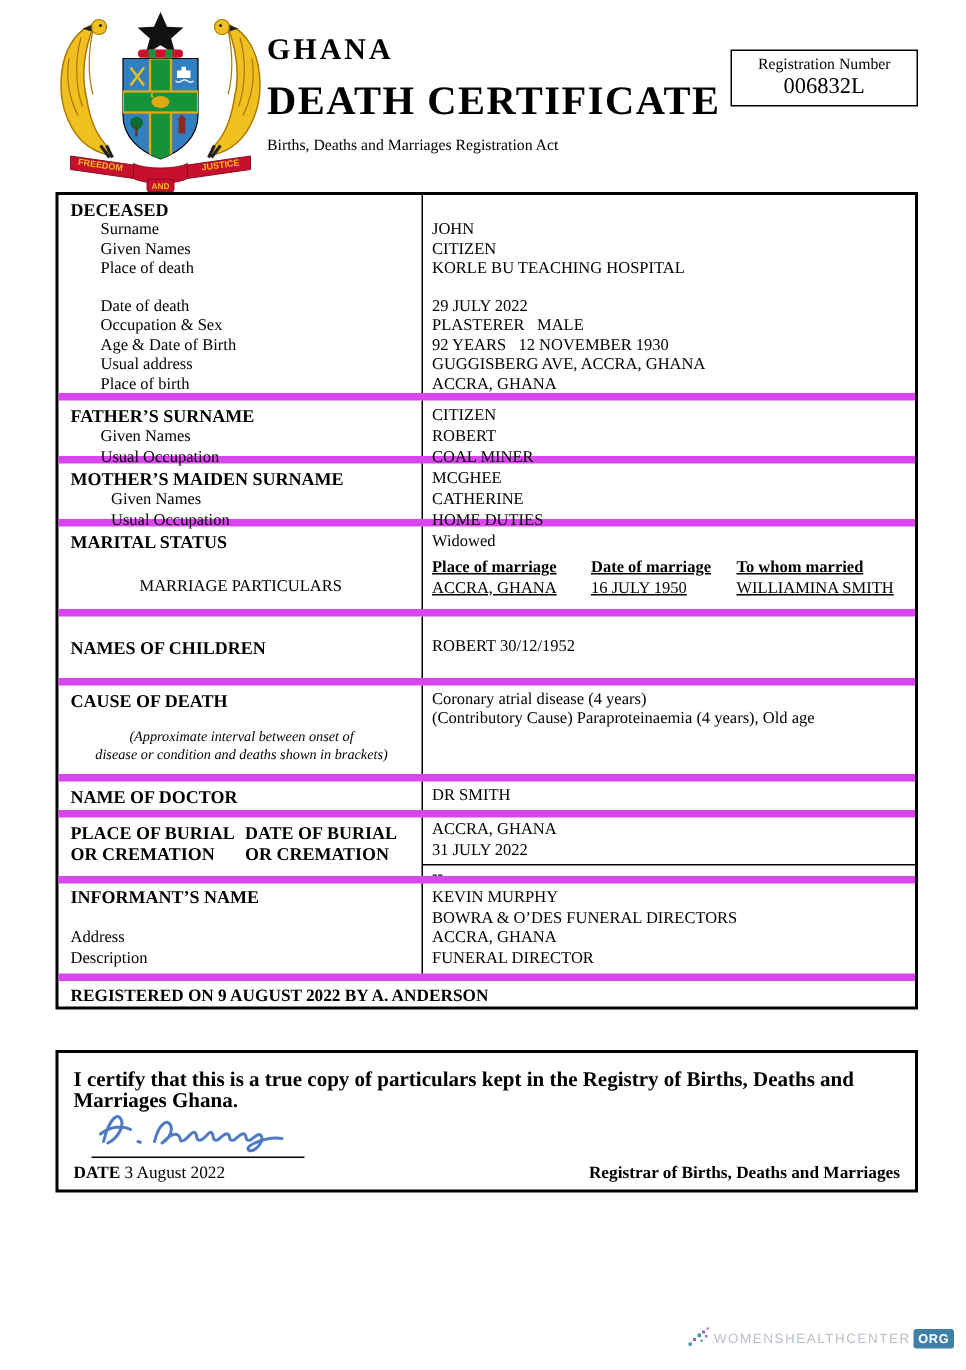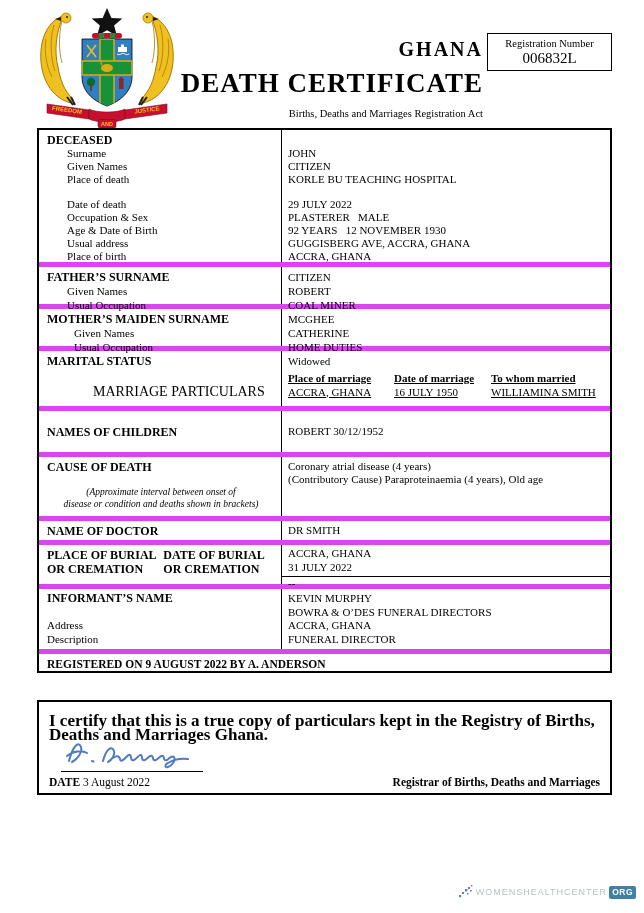--- a/index.html
+++ b/index.html
@@ -4,21 +4,21 @@
 <style>
   * { margin:0; padding:0; box-sizing:border-box; }
   html,body { background:#ffffff; }
   .page {
     position:relative; width:644px; height:913px; background:#fff;
     font-family:"Liberation Serif", serif; color:#000; overflow:hidden;
     margin:0 auto;
   }
   
   .coat { position:absolute; left:33px; top:5px; width:148px; height:124px; }
-  .title-block { position:absolute; left:178px; top:38px; width:305px; text-align:right; }
+  .title-block { position:absolute; left:178px; top:22px; width:305px; text-align:left; }
   .country { font-size:20px; font-weight:bold; letter-spacing:2px; }
   .doc-title { font-size:27px; font-weight:bold; letter-spacing:1px; margin-top:7px; }
   .subtitle { font-size:10.5px; margin-top:9px; }
   .regbox {
     position:absolute; left:487px; top:33px; width:125px;
     border:1px solid #000; text-align:center; padding:4px 2px 3px;
   }
   .regbox .rl { font-size:10.5px; }
   .regbox .rv { font-size:15px; margin-top:1px; }
 
@@ -47,21 +47,21 @@
   .r-children { height:46px; }
   .r-cause { height:64px; }
   .r-doctor { height:24px; }
   .r-burial { height:44px; padding:0; }
   .r-informant { height:65px; }
   .r-registered { height:22px; }
 
   .r-children .lc, .r-children .rc, .r-doctor .lc, .r-doctor .rc {
     display:flex; align-items:center;
   }
-  .marr-label { padding-left:46px; margin-top:17px; font-size:14px; line-height:13px; }
+  .marr-label { padding-left:46px; margin-top:17px; font-size:11px; line-height:13px; }
   .marr-cols { display:flex; margin-top:4px;text-decoration:underline; }
   .marr-col1 { width:106px; }
   .marr-col2 { width:97px; }
   .marr-col3 { flex:1; }
   .marr-h { font-size:11px; font-weight:bold; line-height:13.5px; }
   .marr-v { font-size:11px; line-height:13.5px; white-space:pre-wrap; }
 
   .r-cause .lc { display:flex; flex-direction:column; justify-content:space-between; padding-bottom:6px; }
   .cause-note { font-style:italic; font-size:9.5px; line-height:12px; text-align:center; }
 
@@ -72,21 +72,21 @@
 
   .lh135 { line-height:13.5px; }
   .r-registered { display:block; padding:2px 8px; }
   .reg-line { font-size:11.5px; font-weight:bold; line-height:17px; }
 
   
   .cert-box {
     position:absolute; left:37px; top:700px; width:575px; height:95px;
     border:2px solid #000;
   }
-  .cert-statement { font-size:17px; font-weight:bold; padding:12px 10px 0 10px; line-height:14px; }
+  .cert-statement { font-size:14px; font-weight:bold; padding:12px 10px 0 10px; line-height:14px; }
   .sig { position:absolute; left:22px; top:33px; }
   .sig-line { position:absolute; left:22px; top:69px; width:142px; border-top:1.5px solid #000; }
   .cert-bottom {
     position:absolute; left:10px; right:10px; top:74px;
     display:flex; justify-content:space-between; align-items:baseline;gap:25px;
   }
   .date-wrap { font-size:11.5px; }
   .date-label { font-weight:bold; }
   .registrar { font-size:11.5px; font-weight:bold; }
 

